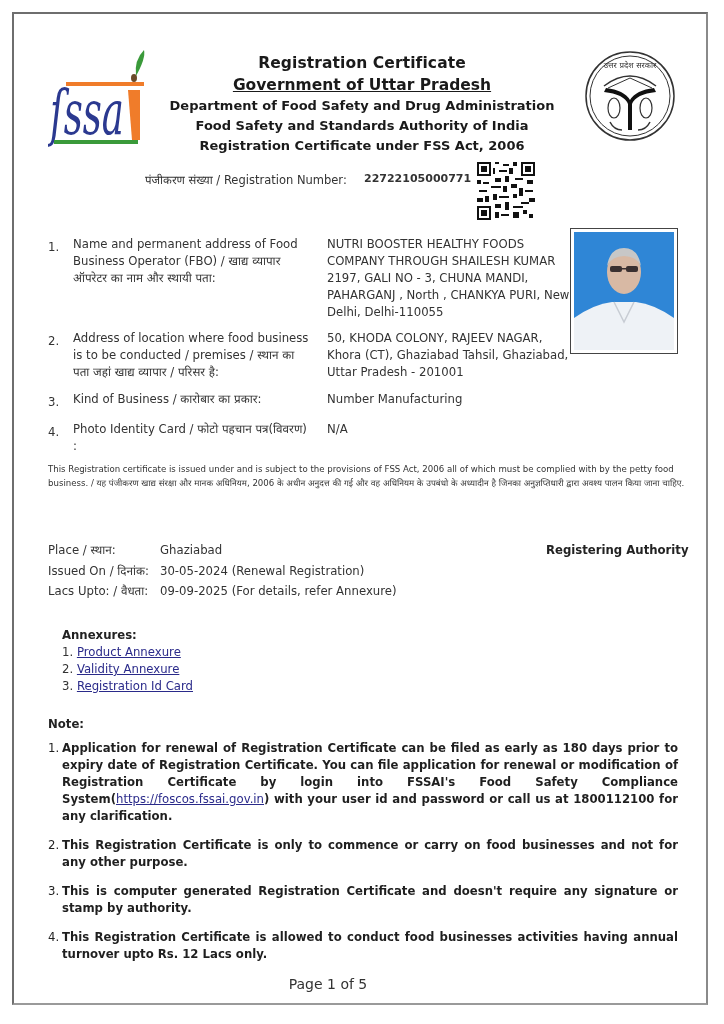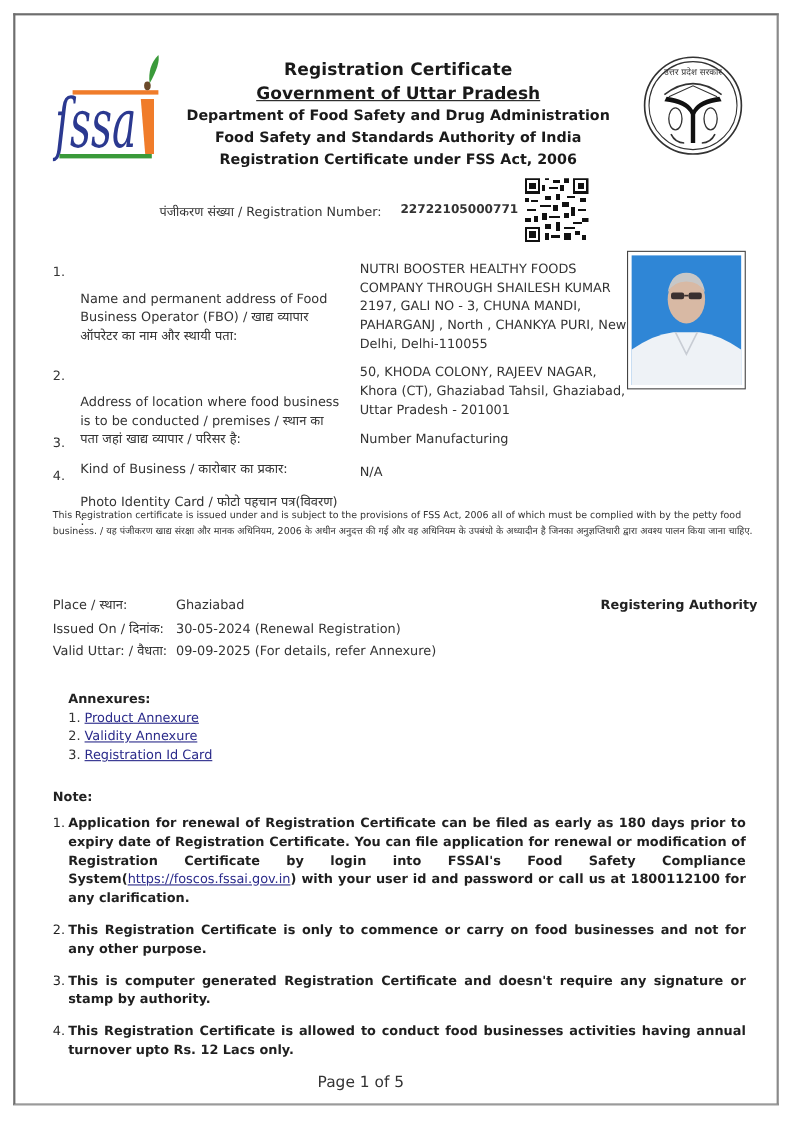--- a/index.html
+++ b/index.html
@@ -6,27 +6,27 @@
   body { width:724px; height:1024px; position:relative; overflow:hidden;
          font-family:"DejaVu Sans", "Liberation Sans", sans-serif; color:#222; }
   .page { position:absolute; left:12px; top:12px; width:696px; height:993px;
           border:2px solid #6e6e6e; border-right-color:#8a8a8a; border-bottom-color:#9a9a9a; box-sizing:border-box; }
   .logo { position:absolute; left:48px; top:48px; width:100px; height:104px; }
   .emblem { position:absolute; left:584px; top:50px; width:92px; height:92px; }
   .header { position:absolute; left:150px; top:52px; width:424px; text-align:center; color:#1a1a1a; }
   .header .t1 { font-size:15.5px; font-weight:bold; line-height:22px; letter-spacing:0.1px; }
   .header .t2 { font-size:15.5px; font-weight:bold; line-height:22px;text-decoration:underline; }
   .header .t3 { font-size:13px; font-weight:bold; line-height:20px; }
-  .regline { position:absolute; left:145px; top:184px; font-size:11.5px; color:#333; }
+  .regline { position:absolute; left:145px; top:172px; font-size:11.5px; color:#333; }
   .regline .num { position:absolute; left:219px; top:0; font-weight:bold; white-space:nowrap; font-size:11px;text-align:center; }
   .qr { position:absolute; left:477px; top:162px; width:58px; height:58px; }
   .photo { position:absolute; left:570px; top:228px; width:108px; height:126px; border:1px solid #444; box-sizing:border-box; padding:3px; background:#fff; }
   .row { position:absolute; left:48px; font-size:11.7px; line-height:17px; color:#333; }
   .row .n { position:absolute; left:0; top:3px; width:20px; }
-  .row .lbl { position:absolute; left:25px; top:0; width:240px;margin-top:27px; }
+  .row .lbl { position:absolute; left:25px; top:0; width:240px; }
   .row .val { position:absolute; left:279px; top:0; width:245px; }
   .disclaimer { position:absolute; left:48px; top:462px; width:640px; font-size:8.6px; line-height:14px; color:#333; }
   .meta { position:absolute; left:48px; top:540px; font-size:11.7px; line-height:20.5px; color:#333; }
   .meta .k { display:inline-block; width:112px; }
   .authority { position:absolute; left:546px; top:540px; font-size:11.7px; font-weight:bold; color:#222; line-height:20.5px; }
   .annex { position:absolute; left:62px; top:627px; font-size:11.7px; line-height:17px; color:#333; }
   .annex .h { font-weight:bold; color:#222; }
   a.lnk { color:#2a2a8a; text-decoration:underline; }
   .note-h { position:absolute; left:48px; top:717px; font-size:11.7px; font-weight:bold; color:#222; }
   .notes { position:absolute; left:48px; top:740px; width:630px; font-size:11.7px; line-height:17px; color:#1f1f1f; }
@@ -154,21 +154,21 @@
   <span class="n">4.</span>
   <span class="lbl">Photo Identity Card / फोटो पहचान पत्र(विवरण) :</span>
   <span class="val">N/A</span>
 </div>
 
 <div class="disclaimer">This Registration certificate is issued under and is subject to the provisions of FSS Act, 2006 all of which must be complied with by the petty food business. / यह पंजीकरण खाद्य संरक्षा और मानक अधिनियम, 2006 के अधीन अनुदत्त की गई और वह अधिनियम के उपबंधो के अध्यादीन है जिनका अनुज्ञप्तिधारी द्वारा अवश्य पालन किया जाना चाहिए.</div>
 
 <div class="meta">
   <div><span class="k">Place / स्थान:</span><span>Ghaziabad</span></div>
   <div><span class="k">Issued On / दिनांक:</span><span>30-05-2024 (Renewal Registration)</span></div>
-  <div><span class="k">Valid Uttar: / वैधता:</span><span>09-09-2025 (For details, refer Annexure)</span></div>
+  <div><span class="k">Lacs Upto: / वैधता:</span><span>09-09-2025 (For details, refer Annexure)</span></div>
 </div>
 <div class="authority">Registering Authority</div>
 
 <div class="annex">
   <div class="h">Annexures:</div>
   <div><span>1.</span> <a class="lnk" href="#">Product Annexure</a></div>
   <div><span>2.</span> <a class="lnk" href="#">Validity Annexure</a></div>
   <div><span>3.</span> <a class="lnk" href="#">Registration Id Card</a></div>
 </div>
 

